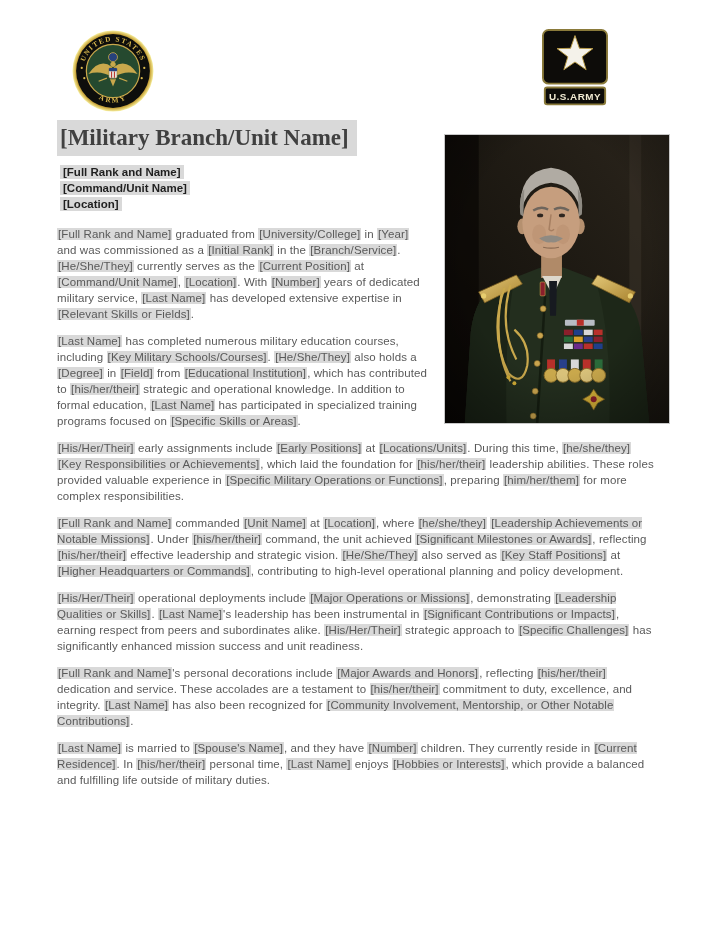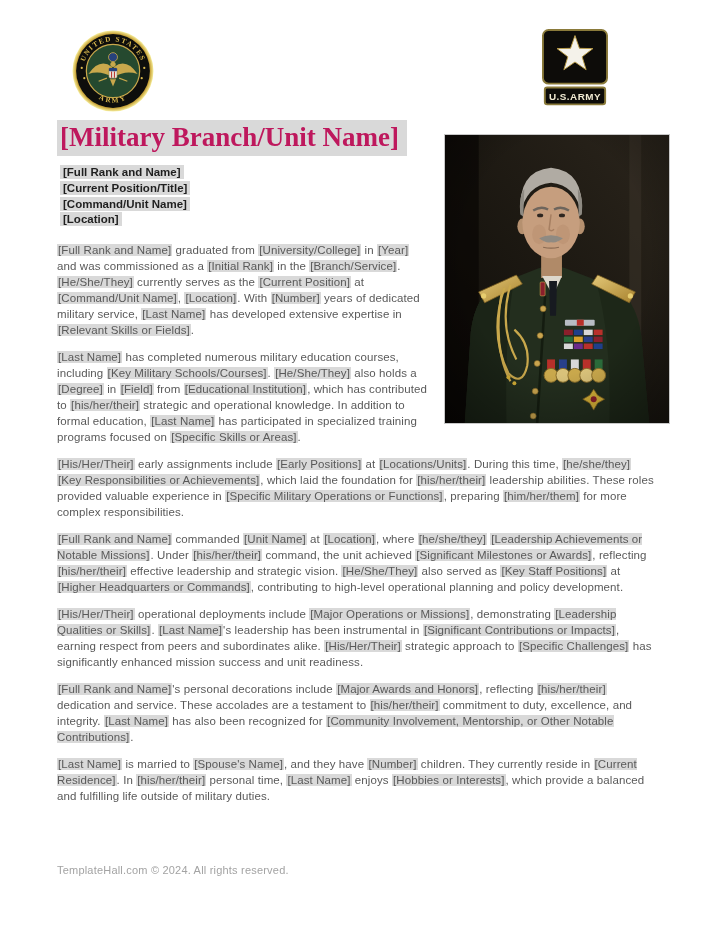--- a/index.html
+++ b/index.html
@@ -12,23 +12,23 @@
     font-family:"Liberation Serif","DejaVu Serif",serif;font-size:37px;font-weight:700;
     color:#0d0d0d;letter-spacing:.5px;}
   .star-logo{position:absolute;left:542px;top:29px;width:66px;height:82px;}
 
   
   .content{position:absolute;left:57px;top:120px;width:613px;}
   .portrait{float:right;width:226px;height:290px;margin:14px 0 12px 14px;
     border:1px solid #c8c8c8;box-sizing:border-box;}
   .portrait svg{display:block;width:100%;height:100%;}
 
-  .unit-heading{display:inline-block;background:#d9d9d9;color:#be185d;
+  .unit-heading{display:inline-block;background:#d9d9d9;color:#404040;
     font-family:"Liberation Serif","DejaVu Serif",serif;font-weight:700;
-    font-size:27px;line-height:33px;padding:1px 8px 2px 3px;margin:0 0 9px 0;}
+    font-size:23px;line-height:33px;padding:1px 8px 2px 3px;margin:0 0 9px 0;}
 
   .info-block{margin:0 0 14px 3px;}
   .info-line{font-size:11.5px;font-weight:700;color:#1f1f1f;line-height:15.8px;}
   .info-line span{background:#d9d9d9;padding:1px 3px;}
 
   p.body{font-size:11.5px;line-height:16px;color:#595959;margin:0 15px 11px 0;
     letter-spacing:.1px;}
   p.body .hl{background:#d9d9d9;padding:0 1px;}
 
   .footer{position:absolute;left:57px;top:864px;font-size:11px;color:#a3a3a3;
@@ -187,28 +187,26 @@
           <circle cx="89" cy="283" r="3" fill="#caa54f" stroke="#7a5f22" stroke-width="0.6"></circle>
         </g>
         <rect width="226" height="290" fill="url(#vign)"></rect>
       </svg>
     </div>
 
     <h1 class="unit-heading">[Military Branch/Unit Name]</h1>
 
     <div class="info-block">
       <div class="info-line"><span>[Full Rank and Name]</span></div>
-      <div class="info-line"><span>[Current Position/Title]</span></div>
       <div class="info-line"><span>[Command/Unit Name]</span></div>
       <div class="info-line"><span>[Location]</span></div>
     </div>
 
     <p class="body"><span class="hl">[Full Rank and Name]</span><span> graduated from </span><span class="hl">[University/College]</span><span> in </span><span class="hl">[Year]</span><span> and was commissioned as a </span><span class="hl">[Initial Rank]</span><span> in the </span><span class="hl">[Branch/Service]</span><span>. </span><span class="hl">[He/She/They]</span><span> currently serves as the </span><span class="hl">[Current Position]</span><span> at </span><span class="hl">[Command/Unit Name]</span><span>, </span><span class="hl">[Location]</span><span>. With </span><span class="hl">[Number]</span><span> years of dedicated military service, </span><span class="hl">[Last Name]</span><span> has developed extensive expertise in </span><span class="hl">[Relevant Skills or Fields]</span><span>.</span></p>
     <p class="body"><span class="hl">[Last Name]</span><span> has completed numerous military education courses, including </span><span class="hl">[Key Military Schools/Courses]</span><span>. </span><span class="hl">[He/She/They]</span><span> also holds a </span><span class="hl">[Degree]</span><span> in </span><span class="hl">[Field]</span><span> from </span><span class="hl">[Educational Institution]</span><span>, which has contributed to </span><span class="hl">[his/her/their]</span><span> strategic and operational knowledge. In addition to formal education, </span><span class="hl">[Last Name]</span><span> has participated in specialized training programs focused on </span><span class="hl">[Specific Skills or Areas]</span><span>.</span></p>
     <p class="body"><span class="hl">[His/Her/Their]</span><span> early assignments include </span><span class="hl">[Early Positions]</span><span> at </span><span class="hl">[Locations/Units]</span><span>. During this time, </span><span class="hl">[he/she/they]</span><span> </span><span class="hl">[Key Responsibilities or Achievements]</span><span>, which laid the foundation for </span><span class="hl">[his/her/their]</span><span> leadership abilities. These roles provided valuable experience in </span><span class="hl">[Specific Military Operations or Functions]</span><span>, preparing </span><span class="hl">[him/her/them]</span><span> for more complex responsibilities.</span></p>
     <p class="body"><span class="hl">[Full Rank and Name]</span><span> commanded </span><span class="hl">[Unit Name]</span><span> at </span><span class="hl">[Location]</span><span>, where </span><span class="hl">[he/she/they]</span><span> </span><span class="hl">[Leadership Achievements or Notable Missions]</span><span>. Under </span><span class="hl">[his/her/their]</span><span> command, the unit achieved </span><span class="hl">[Significant Milestones or Awards]</span><span>, reflecting </span><span class="hl">[his/her/their]</span><span> effective leadership and strategic vision. </span><span class="hl">[He/She/They]</span><span> also served as </span><span class="hl">[Key Staff Positions]</span><span> at </span><span class="hl">[Higher Headquarters or Commands]</span><span>, contributing to high-level operational planning and policy development.</span></p>
     <p class="body"><span class="hl">[His/Her/Their]</span><span> operational deployments include </span><span class="hl">[Major Operations or Missions]</span><span>, demonstrating </span><span class="hl">[Leadership Qualities or Skills]</span><span>. </span><span class="hl">[Last Name]</span><span>'s leadership has been instrumental in </span><span class="hl">[Significant Contributions or Impacts]</span><span>, earning respect from peers and subordinates alike. </span><span class="hl">[His/Her/Their]</span><span> strategic approach to </span><span class="hl">[Specific Challenges]</span><span> has significantly enhanced mission success and unit readiness.</span></p>
     <p class="body"><span class="hl">[Full Rank and Name]</span><span>'s personal decorations include </span><span class="hl">[Major Awards and Honors]</span><span>, reflecting </span><span class="hl">[his/her/their]</span><span> dedication and service. These accolades are a testament to </span><span class="hl">[his/her/their]</span><span> commitment to duty, excellence, and integrity. </span><span class="hl">[Last Name]</span><span> has also been recognized for </span><span class="hl">[Community Involvement, Mentorship, or Other Notable Contributions]</span><span>.</span></p>
     <p class="body"><span class="hl">[Last Name]</span><span> is married to </span><span class="hl">[Spouse's Name]</span><span>, and they have </span><span class="hl">[Number]</span><span> children. They currently reside in </span><span class="hl">[Current Residence]</span><span>. In </span><span class="hl">[his/her/their]</span><span> personal time, </span><span class="hl">[Last Name]</span><span> enjoys </span><span class="hl">[Hobbies or Interests]</span><span>, which provide a balanced and fulfilling life outside of military duties.</span></p>
   </div>
 
-  <div class="footer">TemplateHall.com © 2024. All rights reserved.</div>
 </div>
 
 </body></html>

